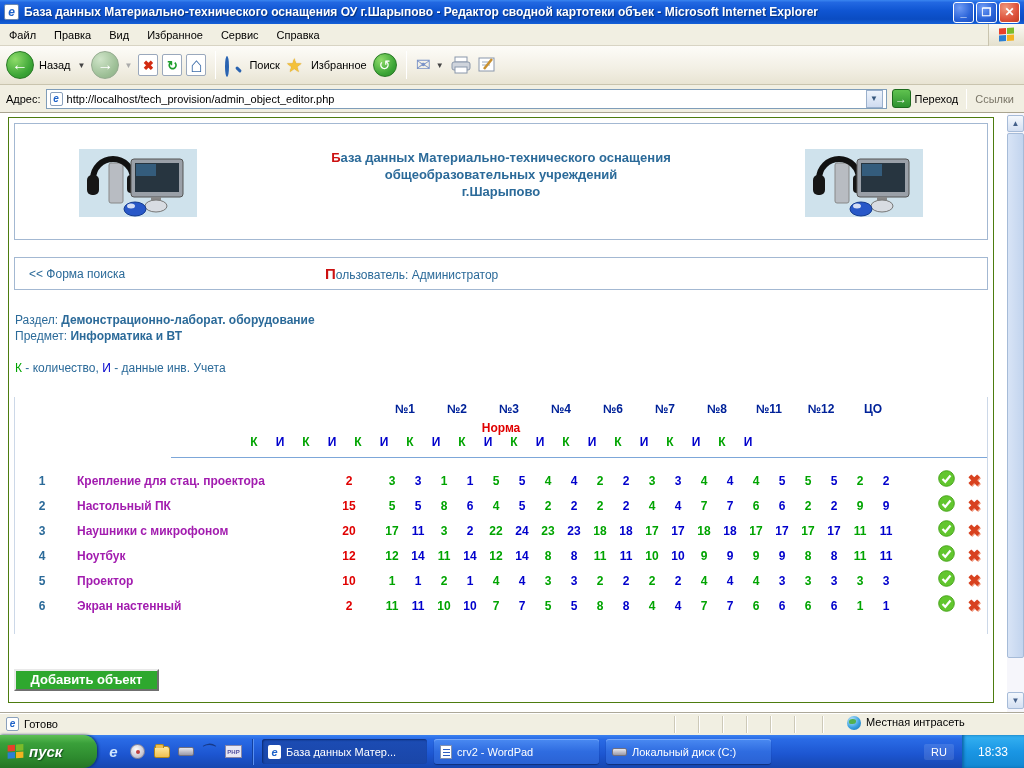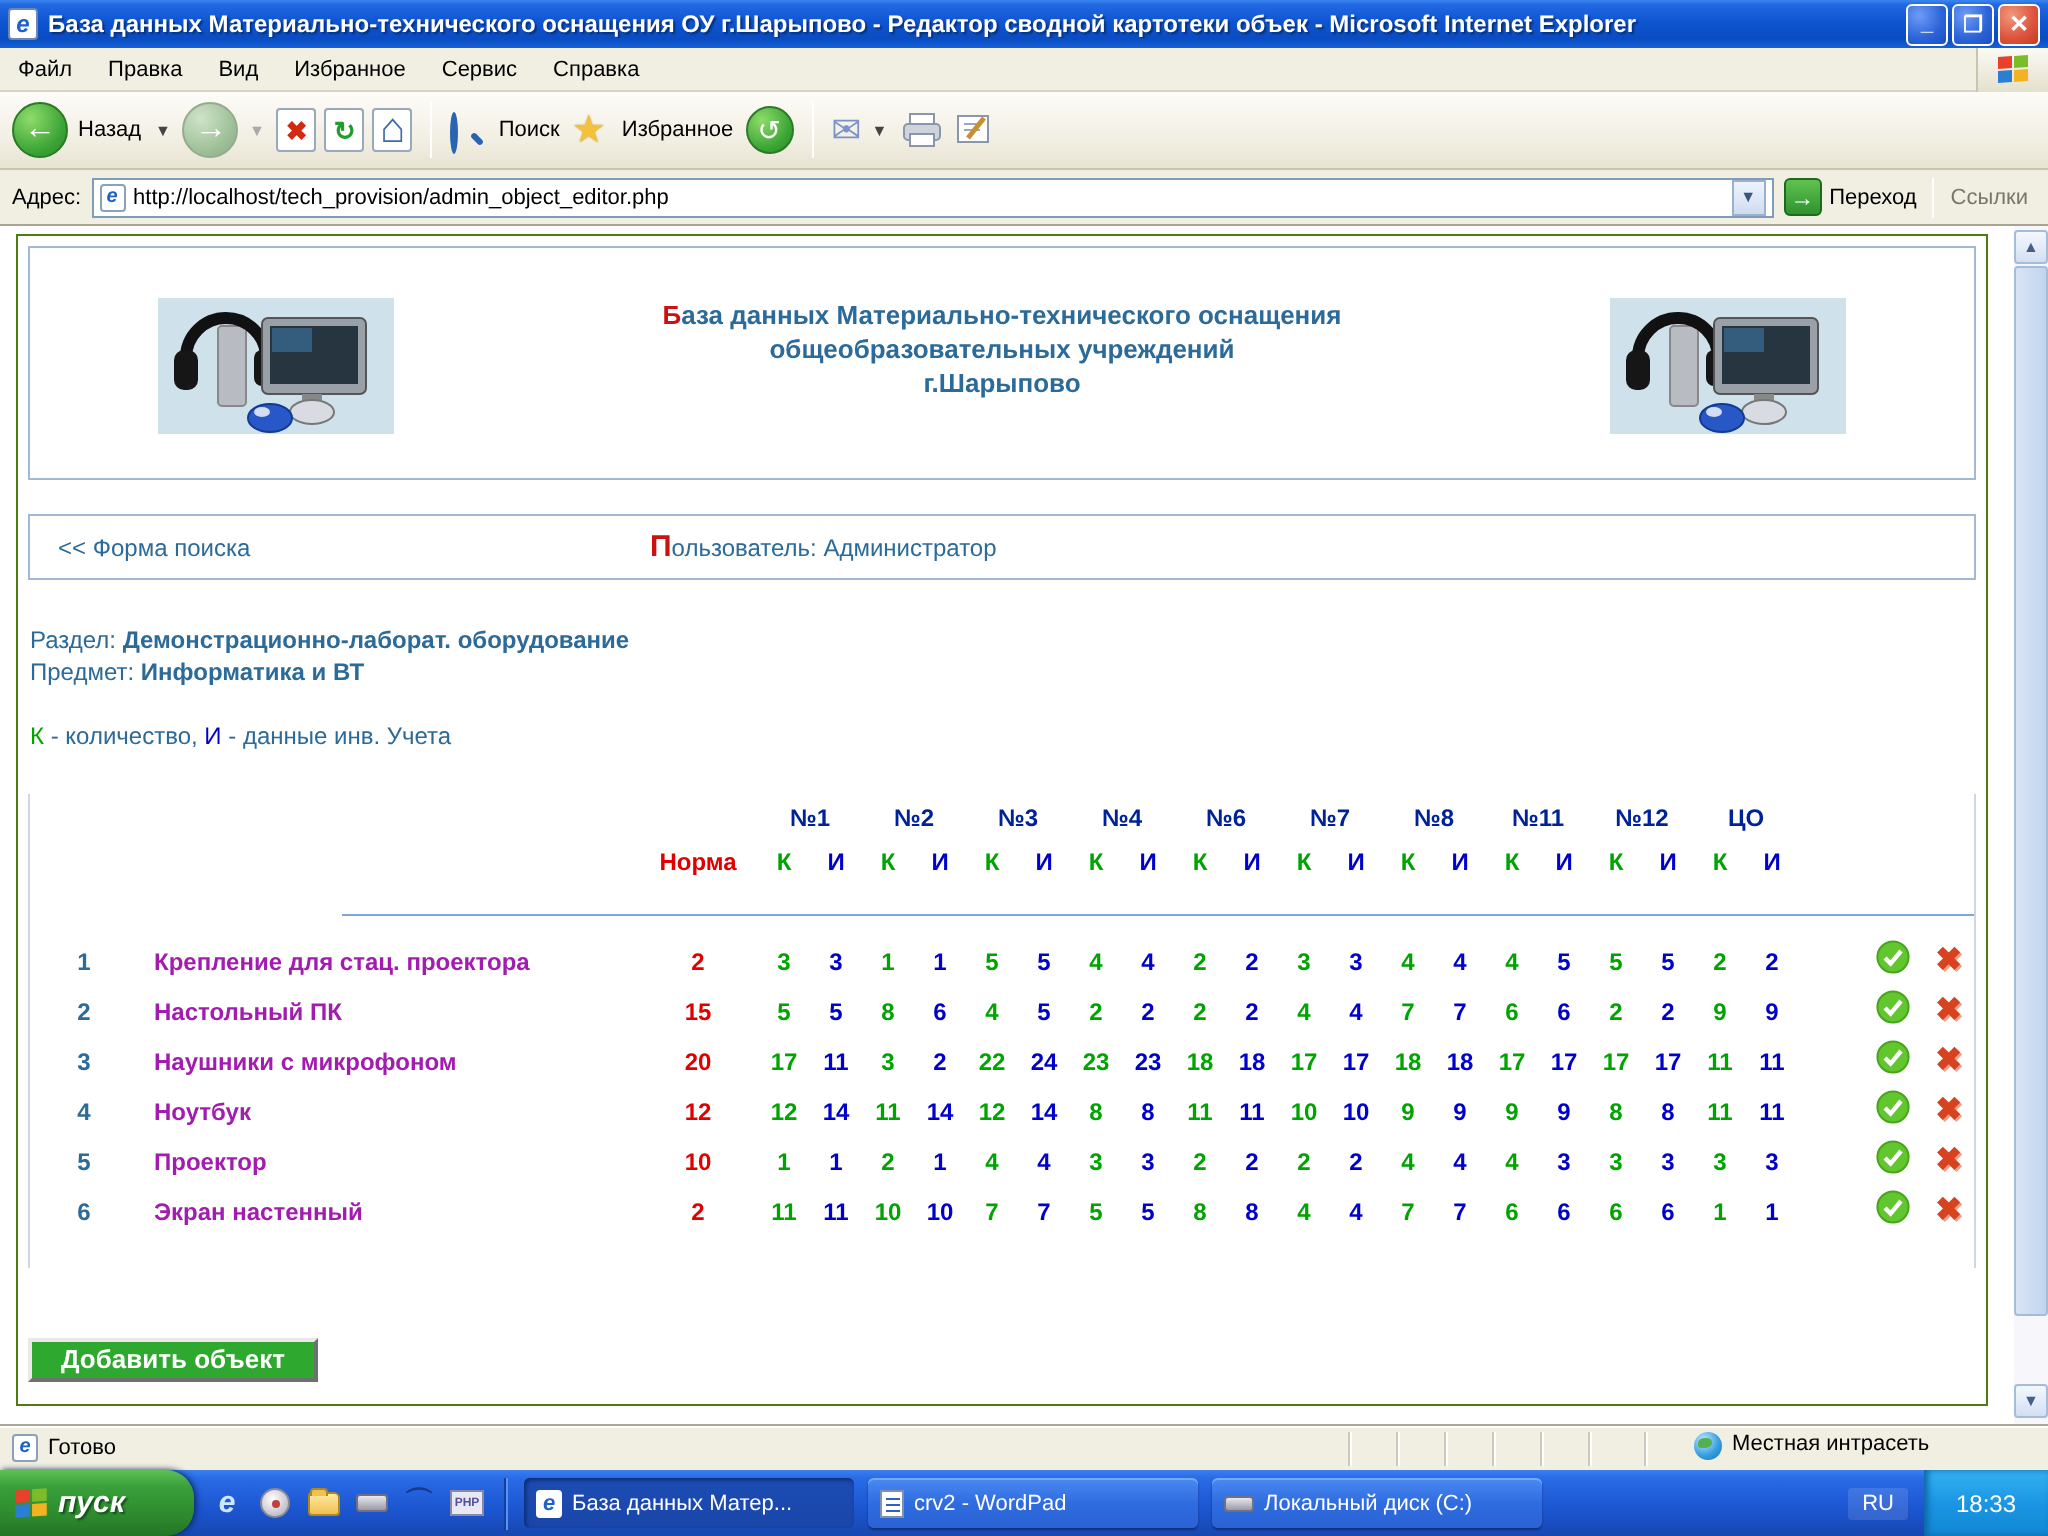--- a/index.html
+++ b/index.html
@@ -109,21 +109,21 @@
   .trow { display:flex; align-items:center; height:25px; }
   .c-num { width:54px; text-align:center; color:#2b6a99; font-weight:bold; font-size:12px; }
   .c-name { width:250px; padding-left:8px; color:#a21caf; font-weight:bold; font-size:12px; white-space:nowrap; }
   .c-norm { width:60px; text-align:center; color:#e00000; font-weight:bold; font-size:12px; }
   .c-vals { width:520px; display:flex; }
   .c-vals .v { width:26px; text-align:center; font-weight:bold; font-size:12px; }
   .v.k { color:#00a400; } .v.i { color:#0000cc; }
   .c-vals .school { width:52px; text-align:center; color:#002299; font-weight:bold; font-size:12px; }
   .c-act { width:88px; display:flex; justify-content:flex-end; align-items:center; gap:13px; padding-right:6px; }
   .row-schools { height:24px; margin-top:4px; }
-  .row-ki { height:20px; }
+  .row-ki { height:20px;flex-direction:column; }
   .header-rule { height:1px; background:#7da7d9; margin-left:156px; margin-top:16px; margin-bottom:10px; }
   .xmark { color:#d8421f; font-size:16px; font-weight:bold; line-height:16px; text-shadow:1px 1px 0 #f0a088; }
 
   .add-btn { position:absolute; left:5px; top:551px; width:145px; height:22px; background:#2ea82e;
     border-top:2px solid #e9e9e9; border-left:2px solid #e9e9e9; border-right:2px solid #6f6f6f; border-bottom:2px solid #6f6f6f;
     color:#fff; font-weight:bold; font-size:13px; text-align:center; line-height:18px; }
 
   
   .scrollbar { position:absolute; right:0; top:113px; width:17px; height:599px; background:#f6f6fb; }
   .sb-btn { position:absolute; left:0; width:17px; height:17px; background:linear-gradient(180deg,#f4f8fd,#d3dff2);

